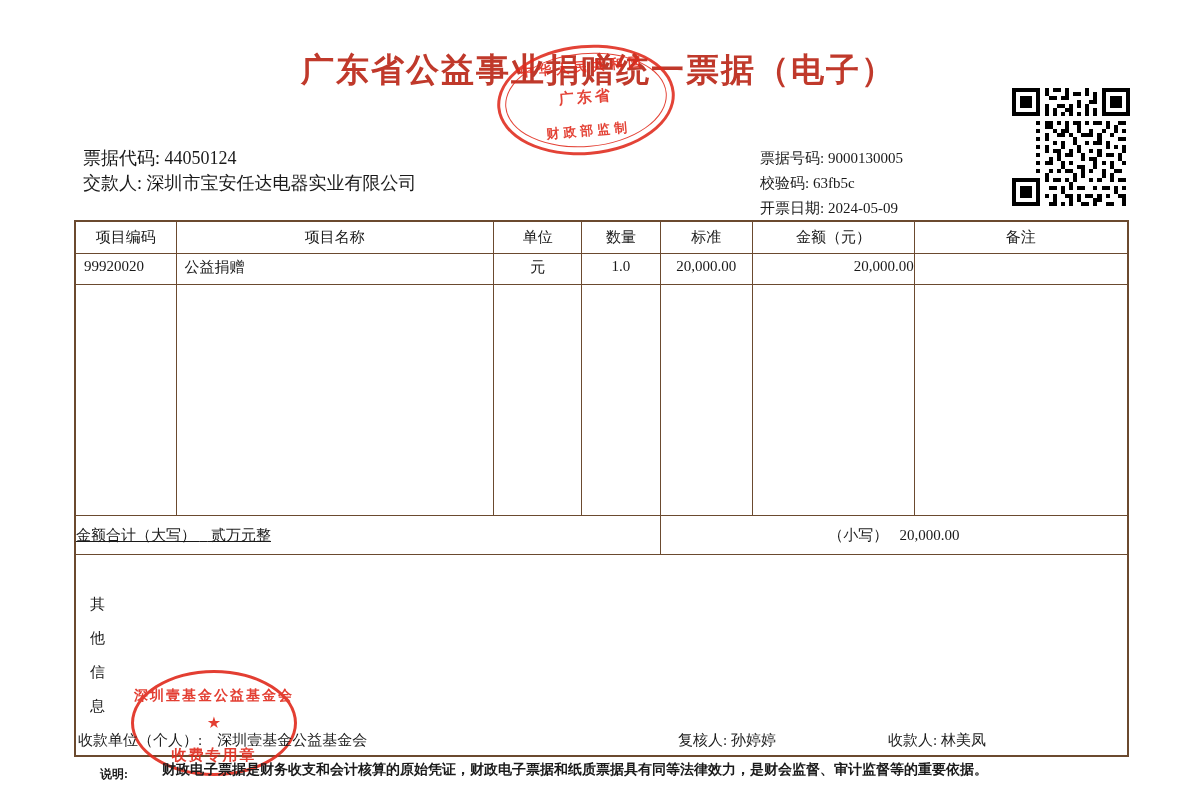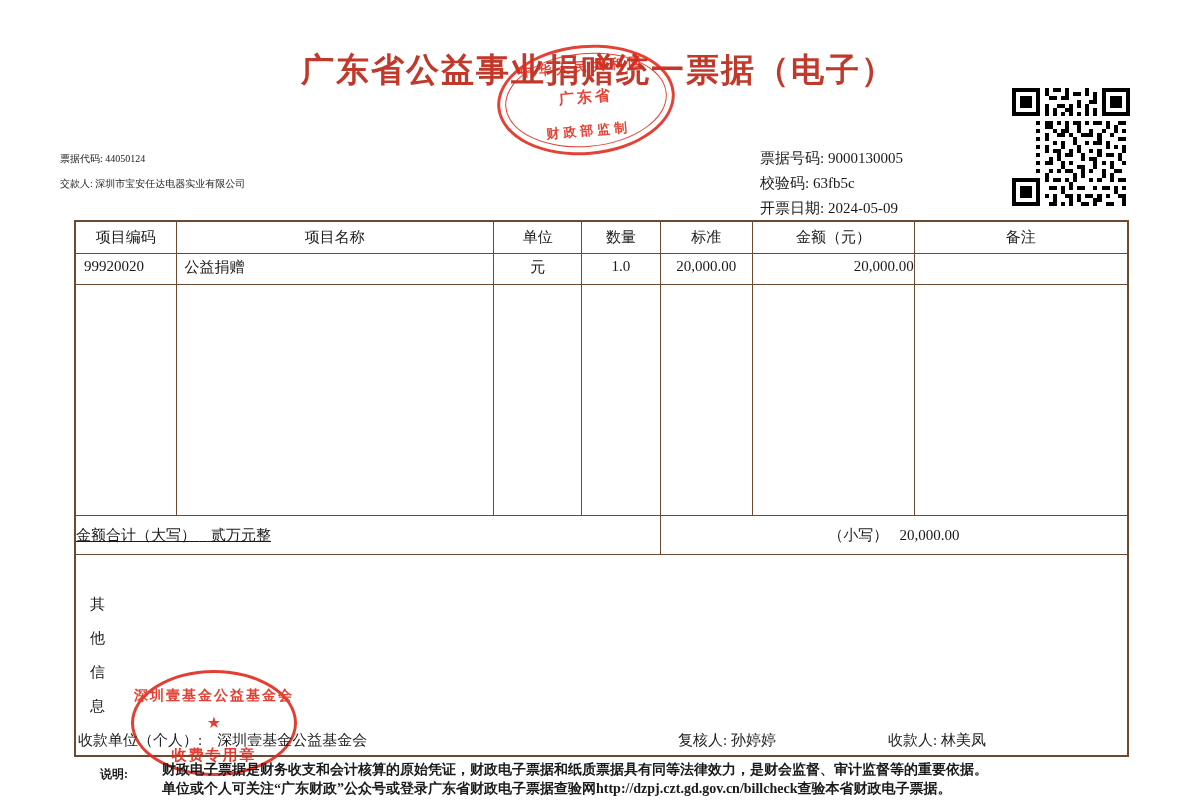--- a/index.html
+++ b/index.html
@@ -99,23 +99,23 @@
     top: 88px;
     width: 118px;
     height: 118px;
     background: #ffffff;
   }
   .qr svg { display: block; }
 
   
   .hdr-left {
     position: absolute;
-    left: 60px;
+    left: 83px;
     top: 146px;
-    font-size: 10px;
+    font-size: 18px;
     line-height: 25px;
     white-space: nowrap;
   }
   .hdr-right {
     position: absolute;
     left: 760px;
     top: 146px;
     font-size: 15px;
     line-height: 25px;
     white-space: nowrap;
@@ -538,17 +538,16 @@
     <span class="fs-item fs-cashier">
       <span>收款人:</span>
       <span>林美凤</span>
     </span>
   </div>
 
   <div class="notes">
     <span class="notes-label">说明:</span>
     <div class="notes-body">
       <div>财政电子票据是财务收支和会计核算的原始凭证，财政电子票据和纸质票据具有同等法律效力，是财会监督、审计监督等的重要依据。</div>
-      <div>单位或个人可关注“广东财政”公众号或登录广东省财政电子票据查验网http://dzpj.czt.gd.gov.cn/billcheck查验本省财政电子票据。</div>
     </div>
   </div>
 
 </div>
 
 </body></html>

